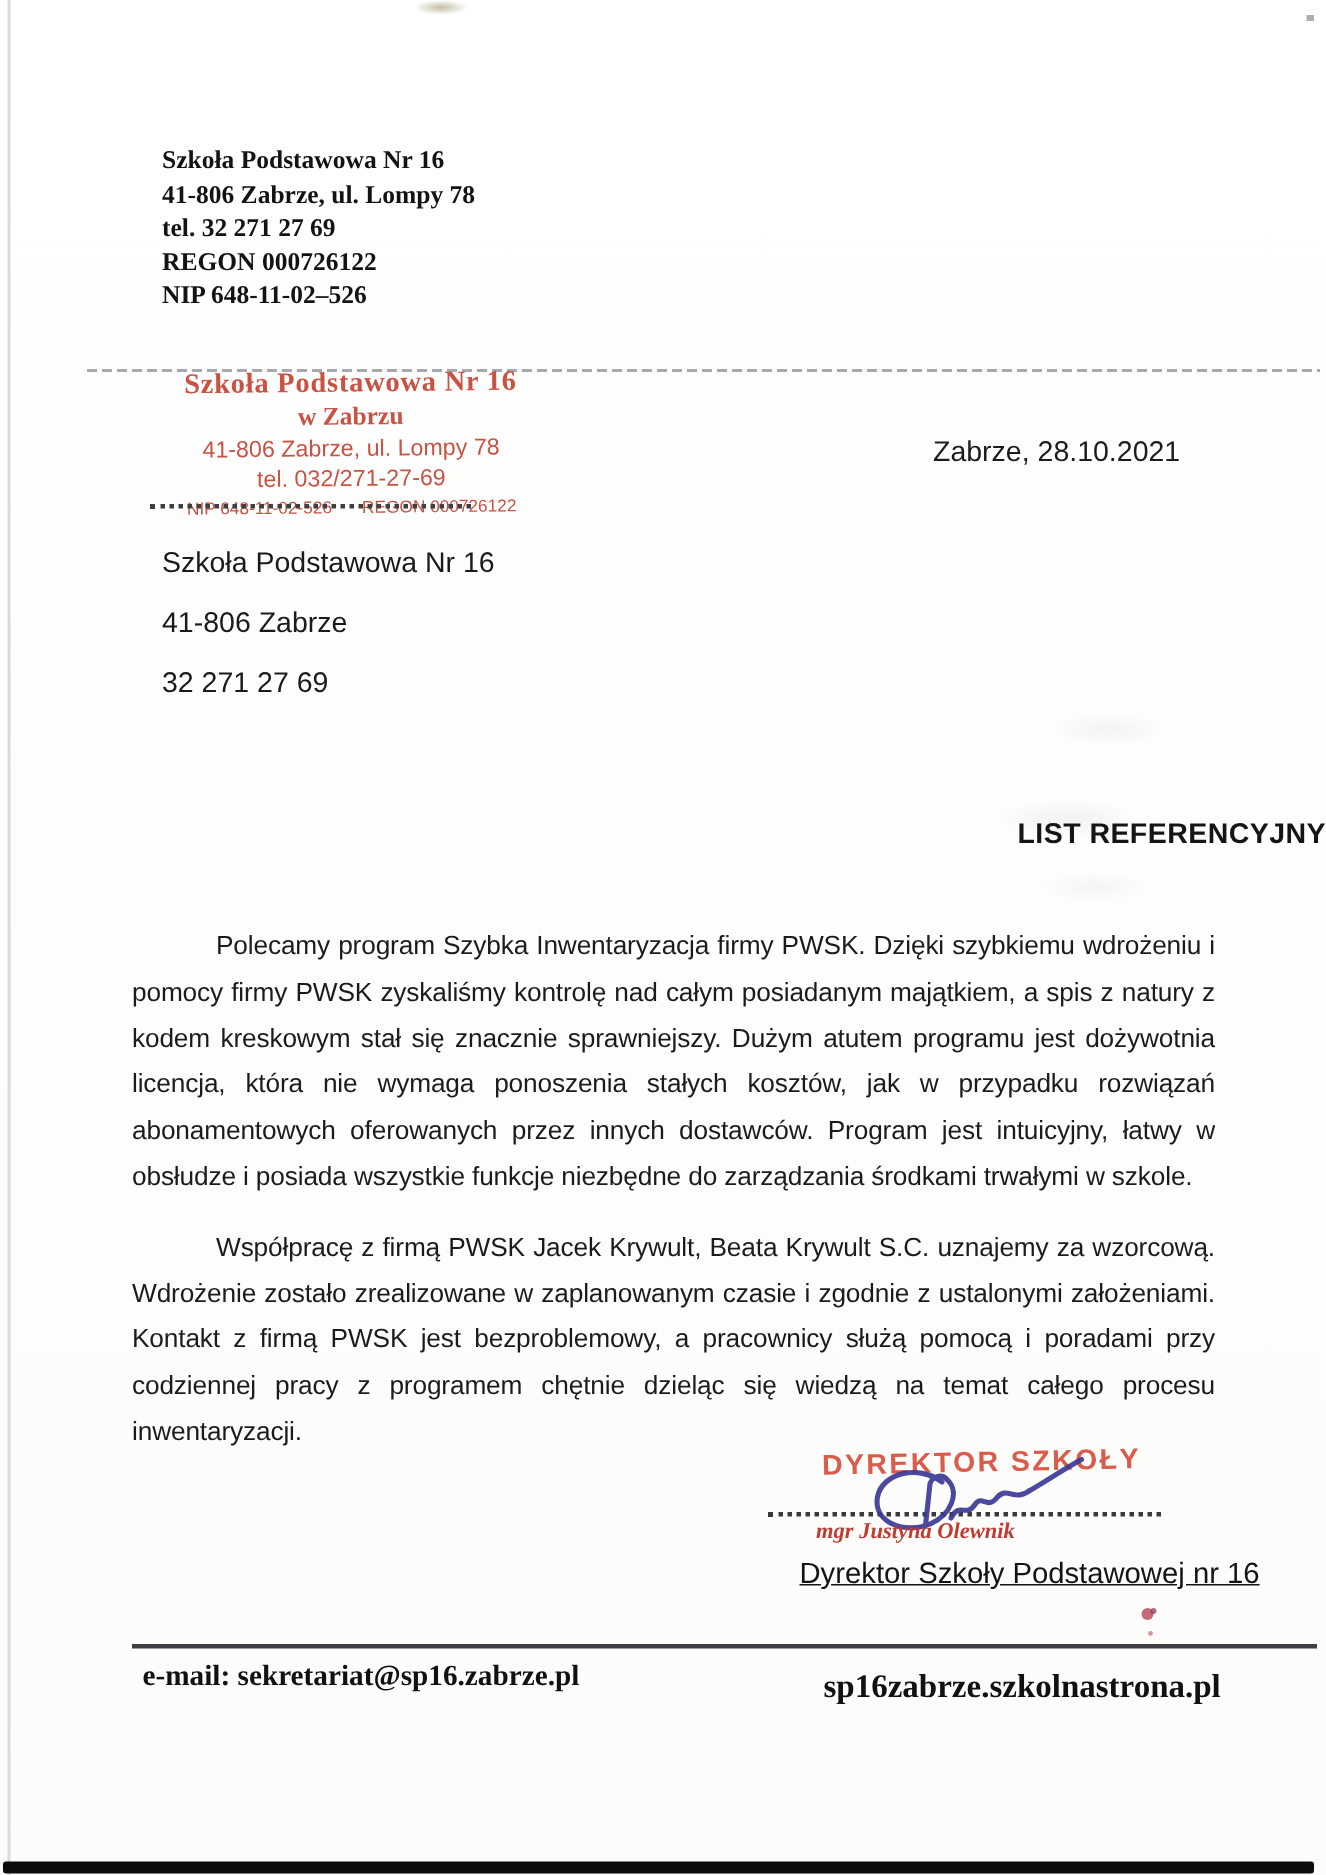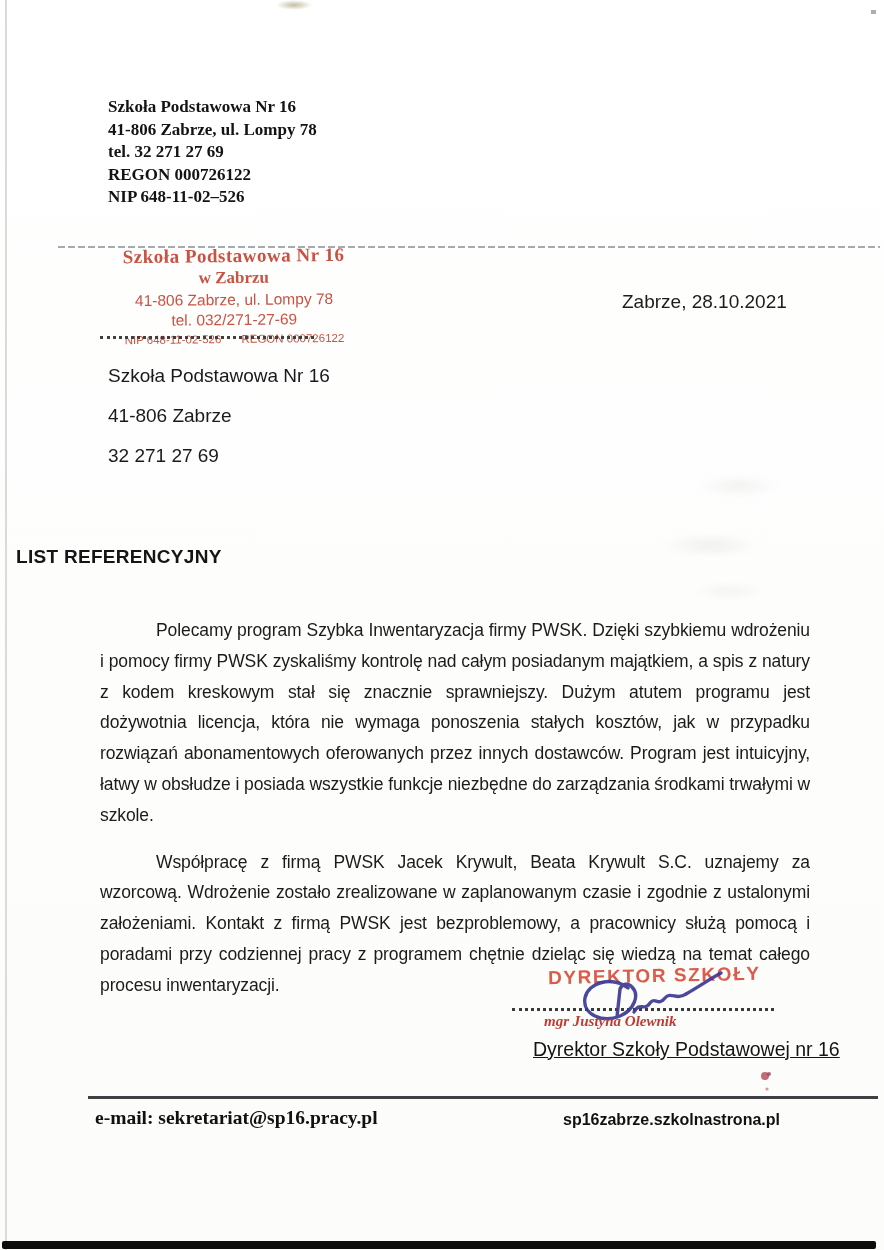--- a/index.html
+++ b/index.html
@@ -37,43 +37,43 @@
   .stamp .l3{font-size:15.5px;margin-top:3px;}
   .stamp .l4{font-size:15.5px;margin-top:2px;}
   .stamp .l5{font-size:11.5px;margin-top:4px;display:flex;justify-content:center;gap:20px;}
   .dotted-line-top{position:absolute;left:100px;top:330px;width:214px;height:6px;border-bottom:3px dotted #3f3f3f;}
 
   .date{position:absolute;left:622px;top:291px;font-size:19px;color:#1c1c1c;}
 
   .recipient{position:absolute;left:108px;top:356px;font-size:19px;line-height:40px;color:#1a1a1a;}
 
   .title{position:absolute;left:0;top:546px;width:100%;box-sizing:border-box;padding-left:16px;
-      text-align:left;font-weight:bold;font-size:19px;letter-spacing:.3px;color:#151515;}
+      text-align:right;font-weight:bold;font-size:19px;letter-spacing:.3px;color:#151515;}
 
   .body-text{position:absolute;left:88px;top:615px;width:722px;font-size:17.5px;line-height:30.8px;
       text-align:justify;letter-spacing:-0.1px;color:#1b1b1b;}
-  .body-text p{margin:0 0 16px 12px;text-indent:56px;}
+  .body-text p{margin:0 0 16px 0;text-indent:56px;}
 
   
   .sig-stamp-role{position:absolute;left:548px;top:965px;font-size:19px;font-weight:bold;letter-spacing:1.6px;
       color:#d8503e;transform:rotate(-1.2deg);opacity:.92;}
   .sig-svg{position:absolute;left:528px;top:960px;}
   .sig-dotted{position:absolute;left:512px;top:996px;width:262px;height:12px;border-bottom:3px dotted #3a3a3a;}
   .sig-stamp-name{position:absolute;left:544px;top:1013px;font-family:"Liberation Serif",serif;
       font-style:italic;font-weight:bold;font-size:15px;color:#c23a30;}
   .sig-printed{position:absolute;left:533px;top:1038px;font-size:19.5px;color:#141414;text-decoration:underline;}
 
   .ink-speck{position:absolute;left:758px;top:1070px;width:16px;height:24px;}
 
   
   .footer-line{position:absolute;left:88px;top:1096px;width:790px;height:2.5px;background:#26262a;opacity:.88;}
   .footer-email{position:absolute;left:95px;top:1107px;font-family:"Liberation Serif",serif;font-weight:bold;
       font-size:19.5px;color:#111;}
-  .footer-site{position:absolute;left:563px;top:1111px;font-family:Liberation Sans, sans-serif;font-weight:bold;
-      font-size:16px;color:#111;}
+  .footer-site{position:absolute;left:549px;top:1111px;font-family:Liberation Serif, serif;font-weight:bold;
+      font-size:22px;color:#111;}
 </style>
 </head>
 <body>
 
 <div class="page">
 
   <div class="edge-line"></div>
   <div class="top-smudge"></div>
   <div class="edge-tick"></div>
   <div class="ghost-bleed"></div>
@@ -132,17 +132,17 @@
 
   <div class="ink-speck">
     <svg width="16" height="24" viewBox="0 0 16 24">
       <circle cx="7" cy="6" r="4" fill="#b23a4a" opacity="0.75"></circle>
       <circle cx="11" cy="4" r="2" fill="#8c3050" opacity="0.7"></circle>
       <circle cx="9" cy="19" r="1.6" fill="#c46a76" opacity="0.7"></circle>
     </svg>
   </div>
 
   <div class="footer-line"></div>
-  <div class="footer-email">e-mail: sekretariat@sp16.pracy.pl</div>
+  <div class="footer-email">e-mail: sekretariat@sp16.zabrze.pl</div>
   <div class="footer-site">sp16zabrze.szkolnastrona.pl</div>
 
   <div class="bottom-bar"></div>
 </div>
 
 </body></html>

